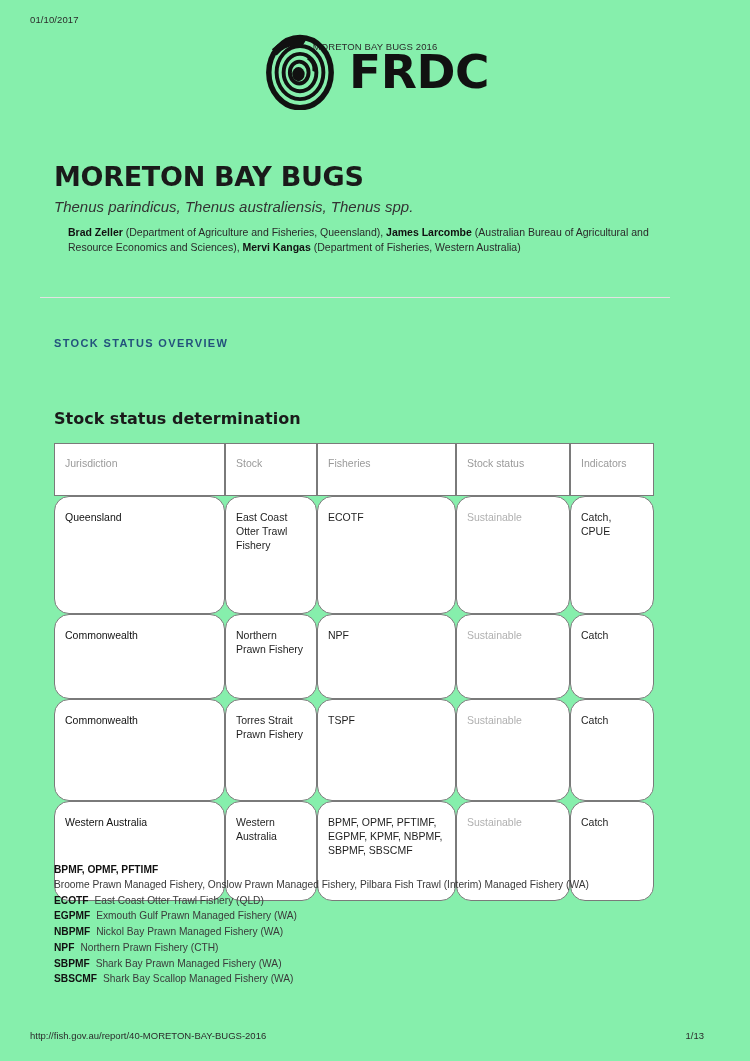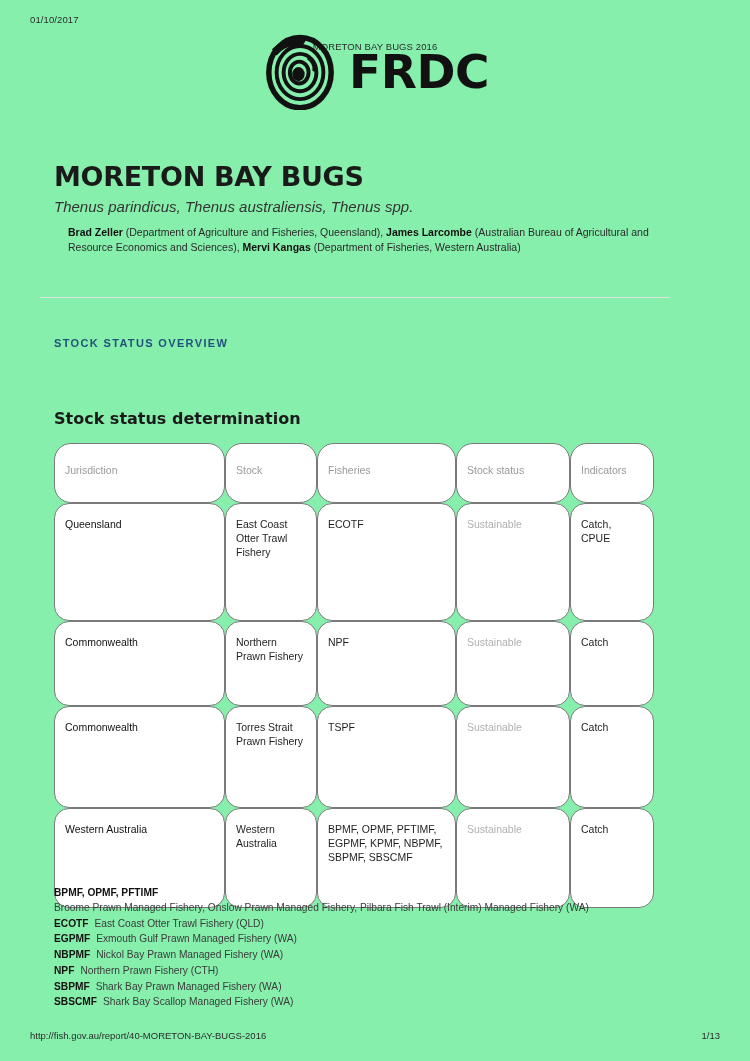--- a/index.html
+++ b/index.html
@@ -159,24 +159,23 @@
     padding: 14px 10px 10px 10px;
     text-align: left;
     font-weight: normal;
     line-height: 1.32;
     background: #ffffff;
   }
   .status-table thead th {
     color: #9a9a9a;
     font-size: 10.5px;
     height: 24px;
-    padding-top: 20px;
+    padding-top: 13px;
     padding-bottom: 14px;
     vertical-align: top;
-    border-radius: 17px;
   }
   .status-table tbody td {
     color: #1f1f1f;
     border-radius: 15px;
   }
   .cell-jur {
     font-weight: bold;
     color: #111111 !important;
   }
   .cell-status {
@@ -184,21 +183,21 @@
   }
   .r1 td { height: 92px; }
   .r2 td { height: 59px; }
   .r3 td { height: 76px; }
   .r4 td { height: 74px; }
 
   
   .abbrev {
     position: absolute;
     left: 54px;
-    top: 886px;
+    top: 863px;
     width: 615px;
     font-size: 10.2px;
     color: #3a3a3a;
     line-height: 1.45;
   }
   .abbrev .ab-row {
     margin-bottom: 1px;
   }
   .abbrev .ab-key {
     font-weight: bold;
@@ -229,21 +228,21 @@
     color: #2b2b2b;
   }
   .print-footer .pf-left {
     position: absolute;
     left: 0;
     top: 0;
     white-space: nowrap;
   }
   .print-footer .pf-right {
     position: absolute;
-    right: 0;
+    right: 16px;
     top: 0;
     white-space: nowrap;
   }
 </style>
 </head>
 <body>
 
 <div class="page">
 
   <div class="print-header">

